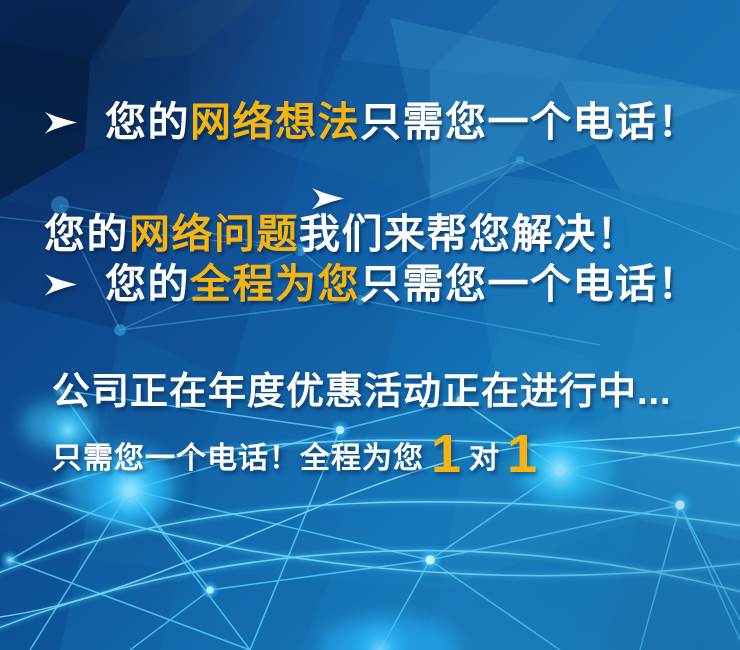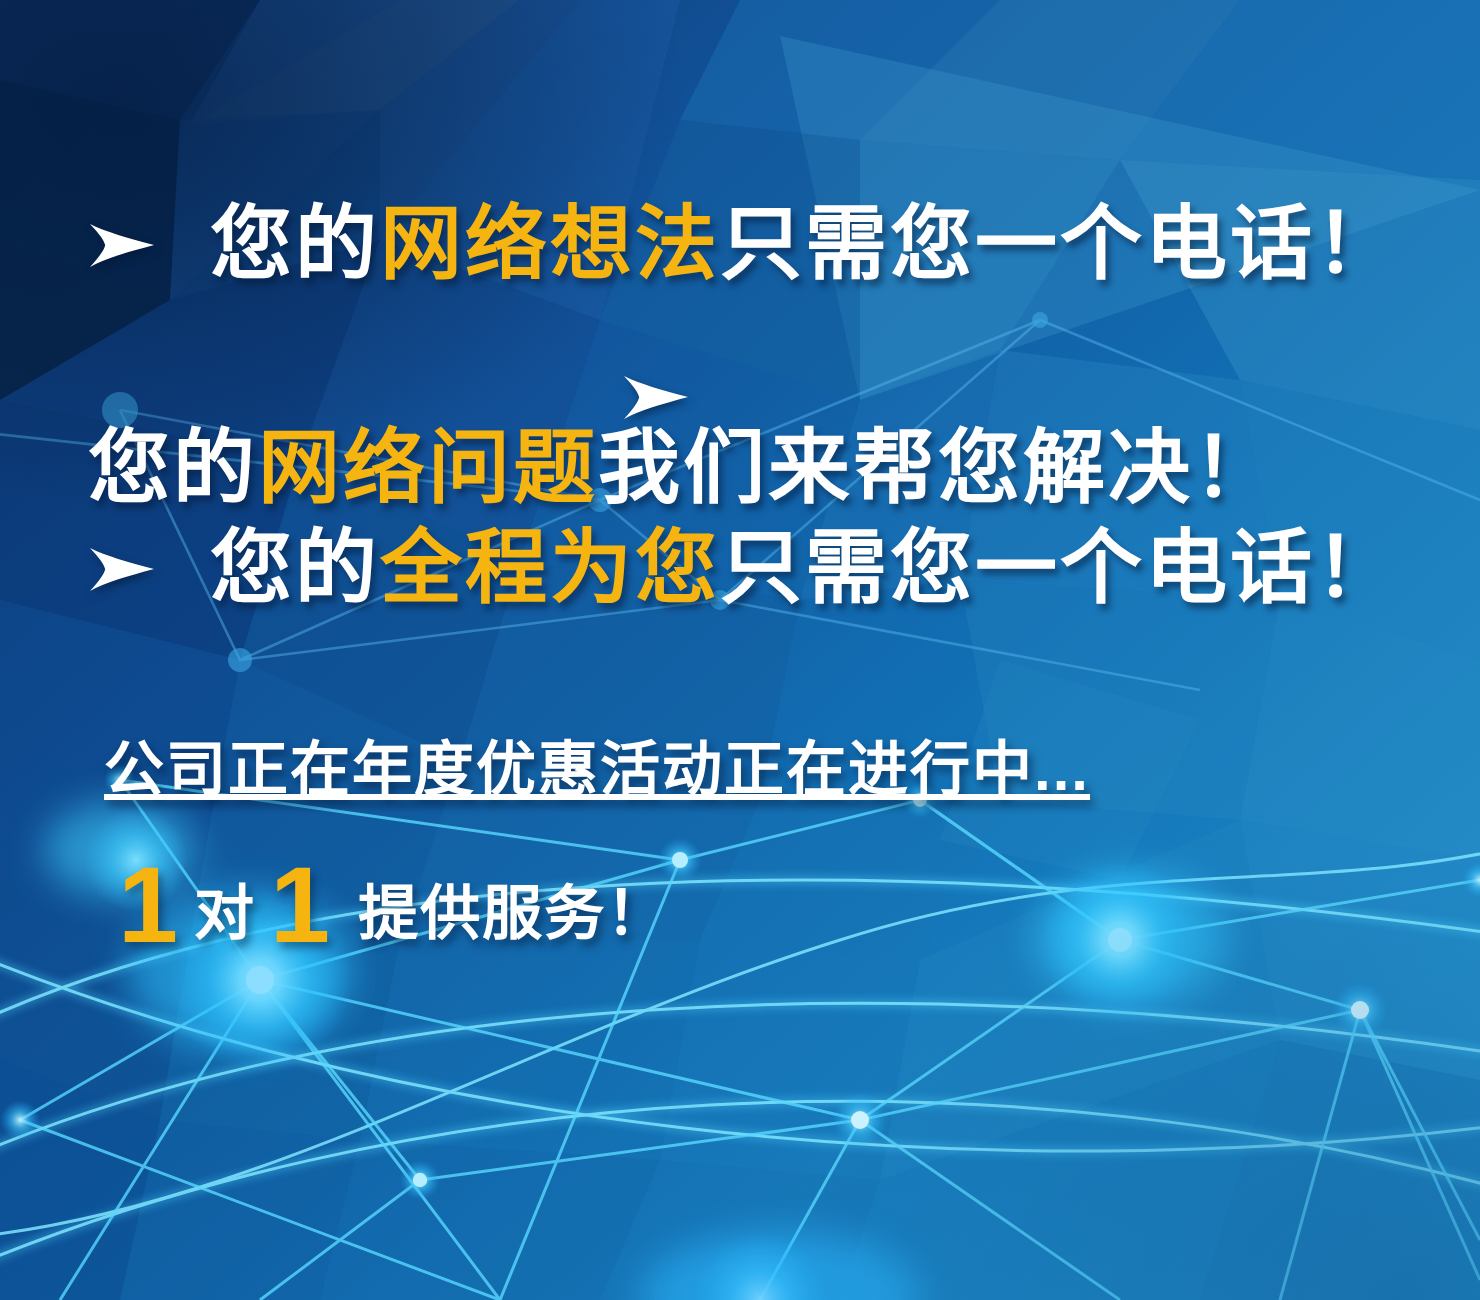--- a/index.html
+++ b/index.html
@@ -77,23 +77,22 @@
   .subline {
     position: absolute;
     left: 52px;
     white-space: nowrap;
     color: #ffffff;
     font-weight: 700;
     text-shadow: 2px 3px 4px rgba(3,24,54,.55);
   }
   .subline.l4 {
     top: 360px;
-    font-size: 30px;
+    font-size: 38px;
     letter-spacing: 1px;
-    text-decoration: underline;
   }
   .subline.l5 {
     top: 428px;
     font-size: 30px;
     letter-spacing: 1px;
     display: flex;
     align-items: baseline;
   }
   .subline.l5 .seg { display: inline-block; }
   .subline.l5 .big-one {
@@ -308,21 +307,21 @@
         <path d="M1,4 C9,8 20,11 33,14.5 C20,18 9,21 1,25.5 C5.5,20.5 7.8,17.5 8.6,14.6 C7.8,11.8 5.5,8.8 1,4 Z" fill="#ffffff"></path>
       </svg>
       <div class="hl-text">
         <span>您的</span><span class="gold">全程为您</span><span>只需您一个电话！</span>
       </div>
     </div>
 
     <div class="subline l4">公司正在年度优惠活动正在进行中...</div>
 
     <div class="subline l5">
+      <span class="seg">只需您一个电话！全程为您</span>
       <span class="big-one">1</span>
       <span class="seg">对</span>
       <span class="big-one">1</span>
       <span class="gap-s"></span>
-      <span class="seg">提供服务！</span>
     </div>
 
   </div>
 </div>
 
 </body></html>

